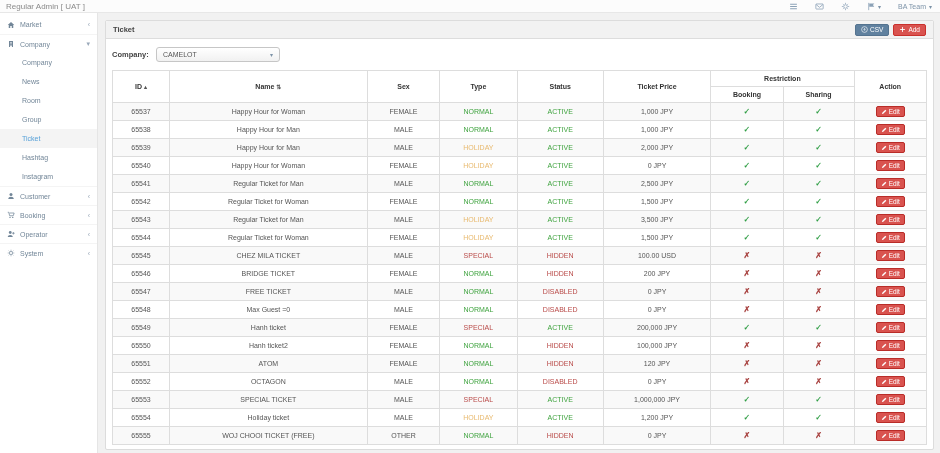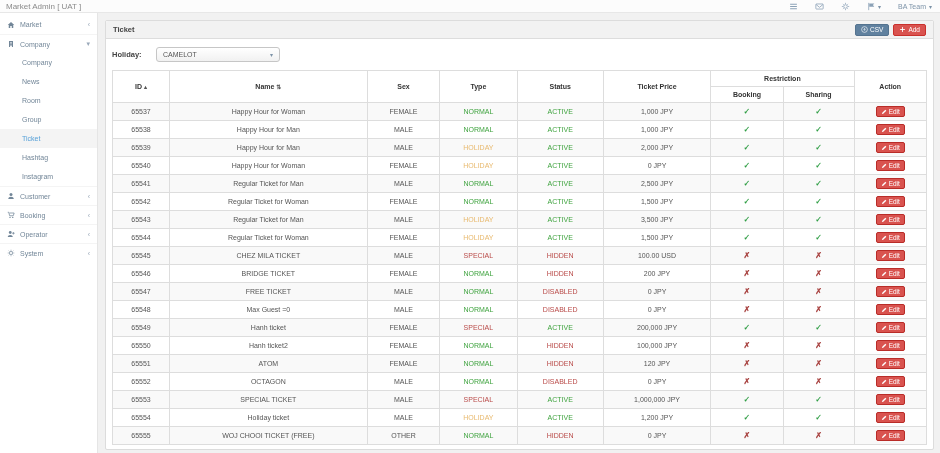--- a/index.html
+++ b/index.html
@@ -63,21 +63,21 @@
   .edit-btn { display: inline-flex; align-items: center; gap: 2px; background: #d9534f;
               border: 1px solid #b92c28; color: #fff; border-radius: 2px; font-size: 6.5px;
               padding: 1px 4px; cursor: pointer; }
   .edit-btn svg { width: 6px; height: 6px; }
   .mark { font-size: 8px; font-weight: bold; }
 </style>
 </head>
 <body>
 
 <div class="navbar">
-  <span class="brand">Market Admin [ UAT ]</span>
+  <span class="brand">Regular Admin [ UAT ]</span>
   <span class="nav-right">
     <span class="nav-icon">
       <svg viewBox="0 0 16 16">
           <path d="M2 4h12M2 8h12M2 12h12" stroke="currentColor" stroke-width="1.8" fill="none"></path>
         </svg>
     </span>
     <span class="nav-icon">
       <svg viewBox="0 0 16 16">
           <rect x="1.5" y="3.5" width="13" height="9" rx="1" fill="none" stroke="currentColor" stroke-width="1.4"></rect>
           <path d="M2 4.5l6 5 6-5" fill="none" stroke="currentColor" stroke-width="1.4"></path>
@@ -195,21 +195,21 @@
             <svg viewBox="0 0 16 16">
                 <path d="M8 2.5v11M2.5 8h11" stroke="#fff" stroke-width="2" fill="none"></path>
               </svg>
             <span>Add</span>
           </span>
         </span>
       </div>
 
       <div class="panel-body">
         <div class="company-row">
-          <span class="company-label">Holiday:</span>
+          <span class="company-label">Company:</span>
           <span class="select-box">
             <span>CAMELOT</span>
             <span class="caret">▾</span>
           </span>
         </div>
 
         <table>
           <colgroup>
             <col style="width:7%">
               <col style="width:24.3%">

